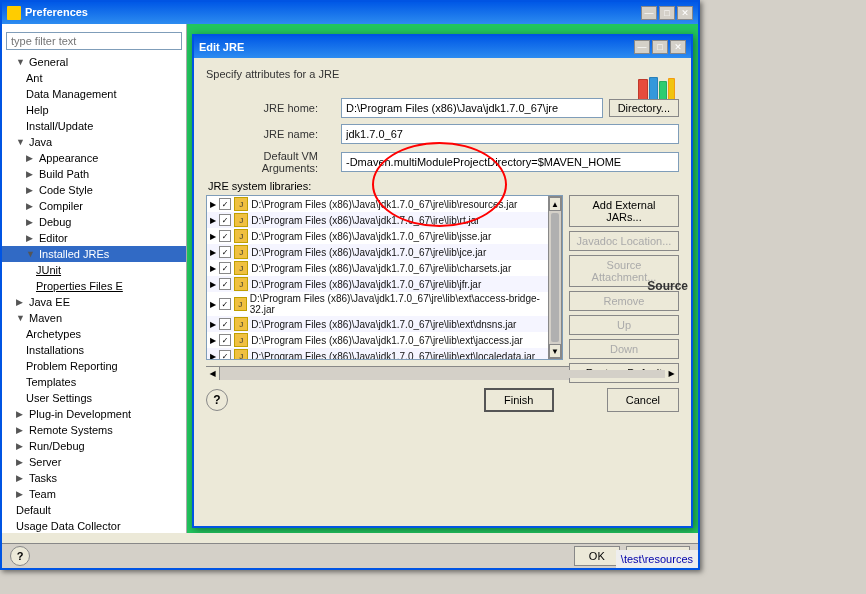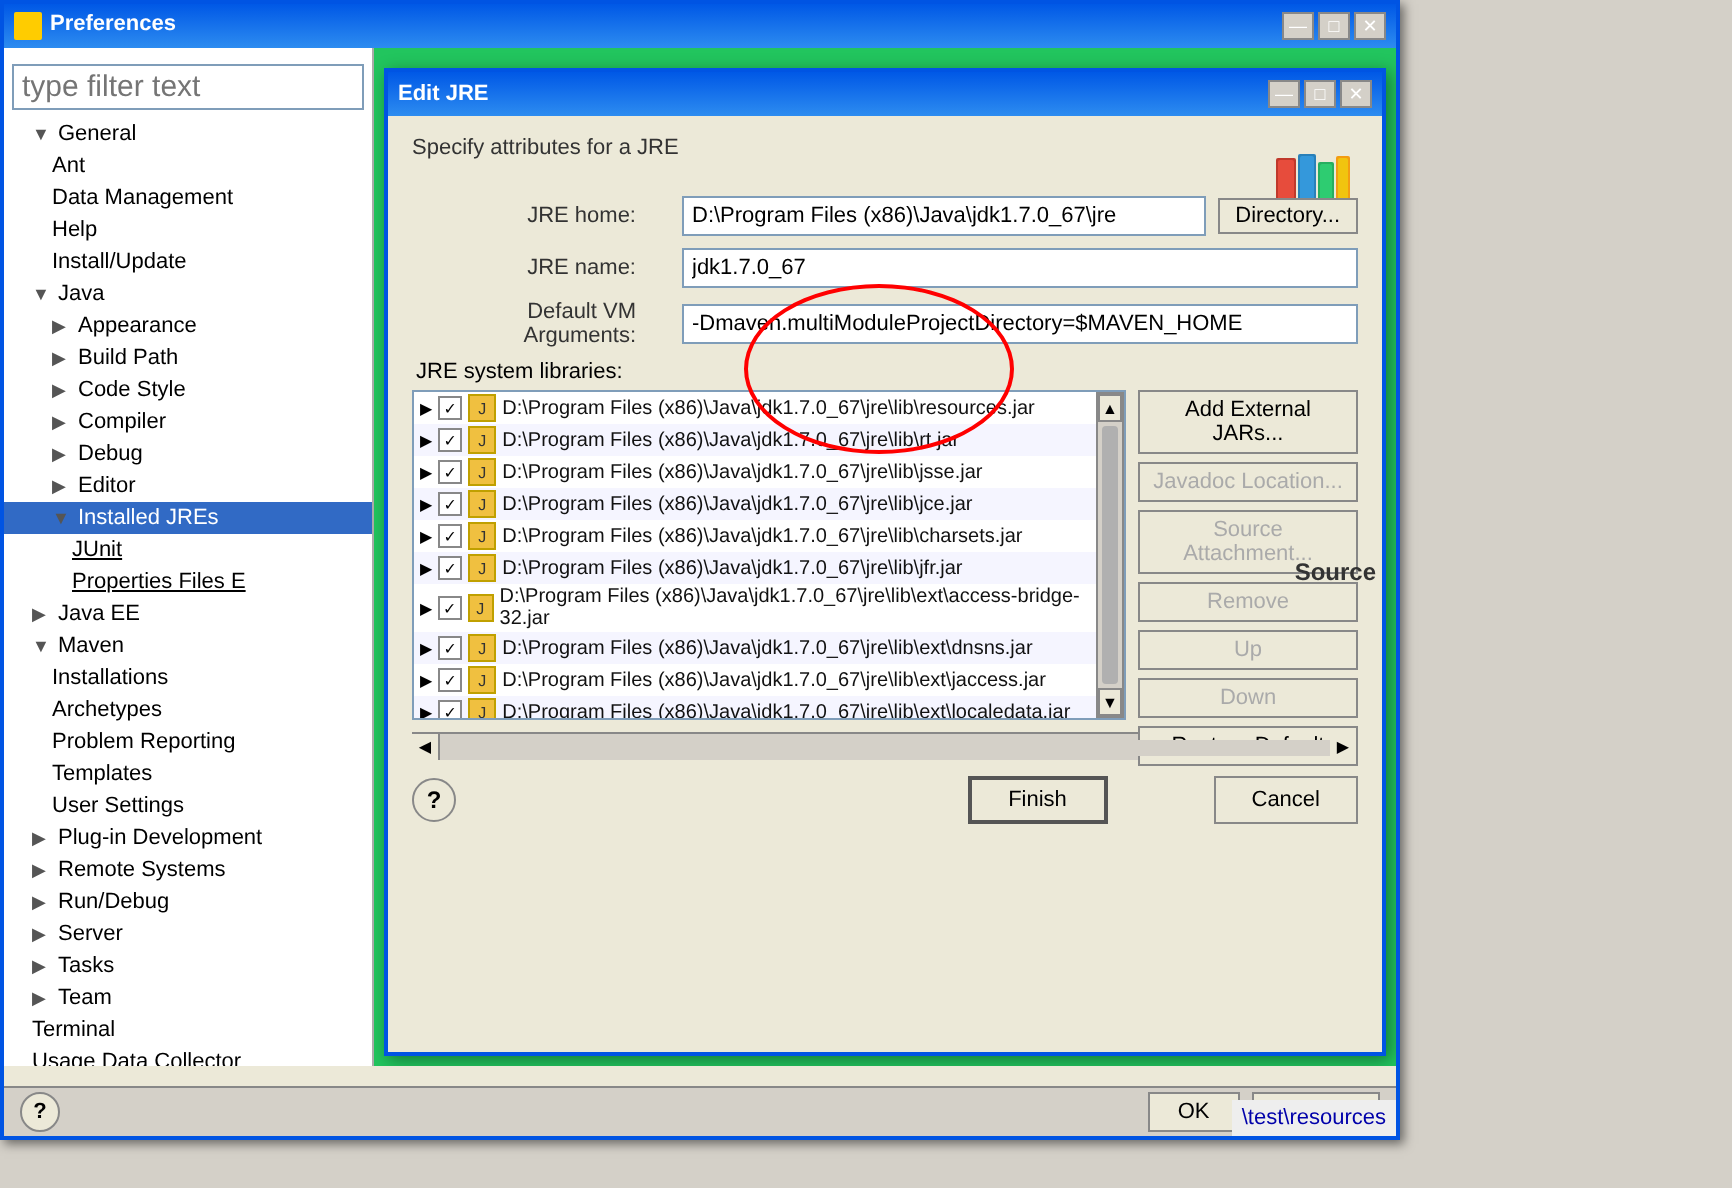--- a/index.html
+++ b/index.html
@@ -66,21 +66,21 @@
       background: white;
       border-right: 1px solid #aaa;
       overflow-y: auto;
       padding: 4px 0;
     }
     .sidebar-filter {
       width: calc(100% - 8px);
       margin: 4px;
       padding: 2px 4px;
       border: 1px solid #7f9db9;
-      font-size: 15px;
+      font-size: 11px;
       color: #aaa;
     }
     .sidebar-item {
       padding: 2px 4px;
       cursor: pointer;
       display: flex;
       align-items: center;
       gap: 3px;
       font-size: 11px;
       white-space: nowrap;
@@ -482,26 +482,26 @@
       </div>
       <div class="sidebar-item sidebar-indent-1">
         <span class="expand-icon">▶</span>
         <span>Java EE</span>
       </div>
       <div class="sidebar-item sidebar-indent-1">
         <span class="expand-icon">▼</span>
         <span>Maven</span>
       </div>
       <div class="sidebar-item sidebar-indent-2">
+        <span>Archetypes</span>
+      </div>
+      <div class="sidebar-item sidebar-indent-2">
         <span>Installations</span>
       </div>
       <div class="sidebar-item sidebar-indent-2">
-        <span>Archetypes</span>
-      </div>
-      <div class="sidebar-item sidebar-indent-2">
         <span>Problem Reporting</span>
       </div>
       <div class="sidebar-item sidebar-indent-2">
         <span>Templates</span>
       </div>
       <div class="sidebar-item sidebar-indent-2">
         <span>User Settings</span>
       </div>
       <div class="sidebar-item sidebar-indent-1">
         <span class="expand-icon">▶</span>
@@ -521,21 +521,21 @@
       </div>
       <div class="sidebar-item sidebar-indent-1">
         <span class="expand-icon">▶</span>
         <span>Tasks</span>
       </div>
       <div class="sidebar-item sidebar-indent-1">
         <span class="expand-icon">▶</span>
         <span>Team</span>
       </div>
       <div class="sidebar-item sidebar-indent-1">
-        <span>Terminal</span>
+        <span>Default</span>
       </div>
       <div class="sidebar-item sidebar-indent-1">
         <span>Usage Data Collector</span>
       </div>
       
       
     </div>
 
     <div class="main-content">
 

